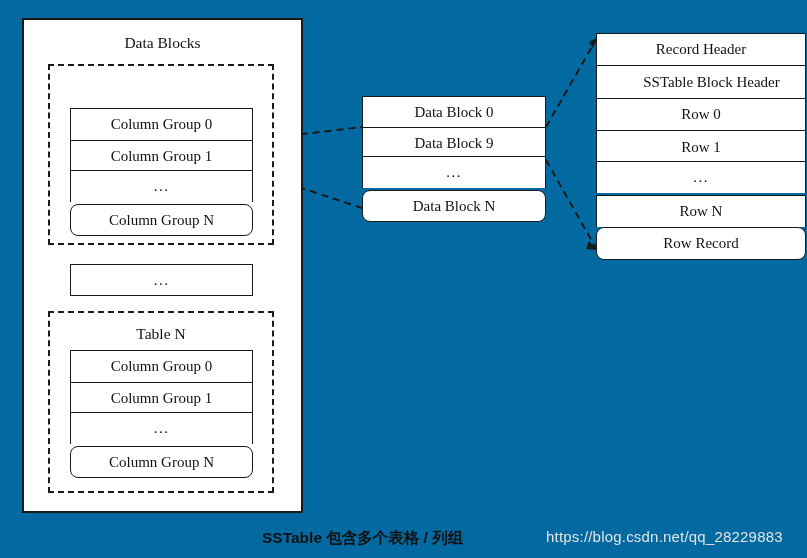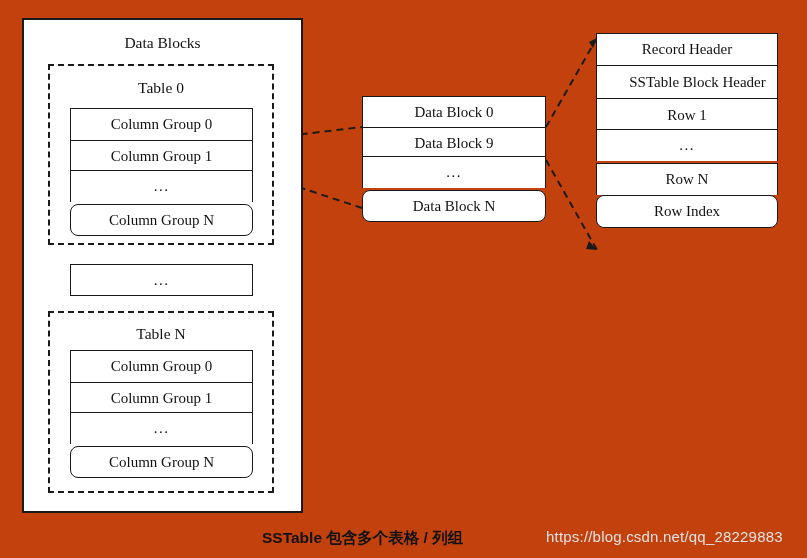--- a/index.html
+++ b/index.html
@@ -9,21 +9,21 @@
     background: #ffffff;
   }
   body {
     font-family: "Liberation Serif", "DejaVu Serif", serif;
     color: #111111;
   }
   #canvas {
     position: relative;
     width: 807px;
     height: 558px;
-    background: #c2410c;
+    background: #0369a1;
     overflow: hidden;
   }
 
   
   .solid-box {
     position: absolute;
     border: 2px solid #1a1a1a;
     background: #ffffff;
     box-sizing: border-box;
   }
@@ -126,21 +126,20 @@
 
     <line x1="546" y1="160" x2="597" y2="250" stroke="#1a1a1a" stroke-width="2" stroke-dasharray="7,5"></line>
     <polygon points="597,250 589,241 586,249" fill="#1a1a1a"></polygon>
   </svg>
 
   <div class="solid-box" style="left:22px; top:18px; width:281px; height:495px;"></div>
 
   <div class="panel-title" style="left:22px; top:34px; width:281px;">Data Blocks</div>
 
   <div class="dashed-box" style="left:48px; top:64px; width:226px; height:181px;"></div>
-  <div class="panel-title" style="left:48px; top:79px; width:226px;">Table 0</div>
 
   <div class="stack" style="left:70px; top:108px; width:183px;">
     <div class="stack-cell" style="height:32px;">Column Group 0</div>
     <div class="stack-cell" style="height:32px;">Column Group 1</div>
     <div class="stack-cell ellipsis" style="height:32px;">...</div>
     <div class="stack-cell last" style="height:32px;">Column Group N</div>
   </div>
 
   <div class="cell ellipsis" style="left:70px; top:264px; width:183px; height:32px;">...</div>
 
@@ -154,25 +153,26 @@
     <div class="stack-cell last" style="height:32px;">Column Group N</div>
   </div>
 
   <div class="stack" style="left:362px; top:96px; width:184px;">
     <div class="stack-cell" style="height:31px;">Data Block 0</div>
     <div class="stack-cell" style="height:31px;">Data Block 9</div>
     <div class="stack-cell ellipsis" style="height:32px;">...</div>
     <div class="stack-cell last" style="height:32px;">Data Block  N</div>
   </div>
 
-  <div class="stack" style="left:596px; top:33px; width:182px;">
+  <div class="stack" style="left:596px; top:33px; width:210px;">
     <div class="stack-cell" style="height:32px;">Record Header</div>
     <div class="stack-cell" style="height:33px;padding-left:21px;">SSTable Block Header</div>
+    <div class="stack-cell" style="height:32px;">Row 0</div>
     <div class="stack-cell" style="height:33px;">Row 1</div>
     <div class="stack-cell ellipsis" style="height:32px;">...</div>
     <div class="stack-cell" style="height:32px;">Row N</div>
-    <div class="stack-cell last" style="height:33px;">Row Index</div>
+    <div class="stack-cell last" style="height:33px;">Row Record</div>
   </div>
 
   <div id="figure-caption">SSTable 包含多个表格 / 列组</div>
   <div id="watermark">https://blog.csdn.net/qq_28229883</div>
 
 </div>
 
 </body></html>

